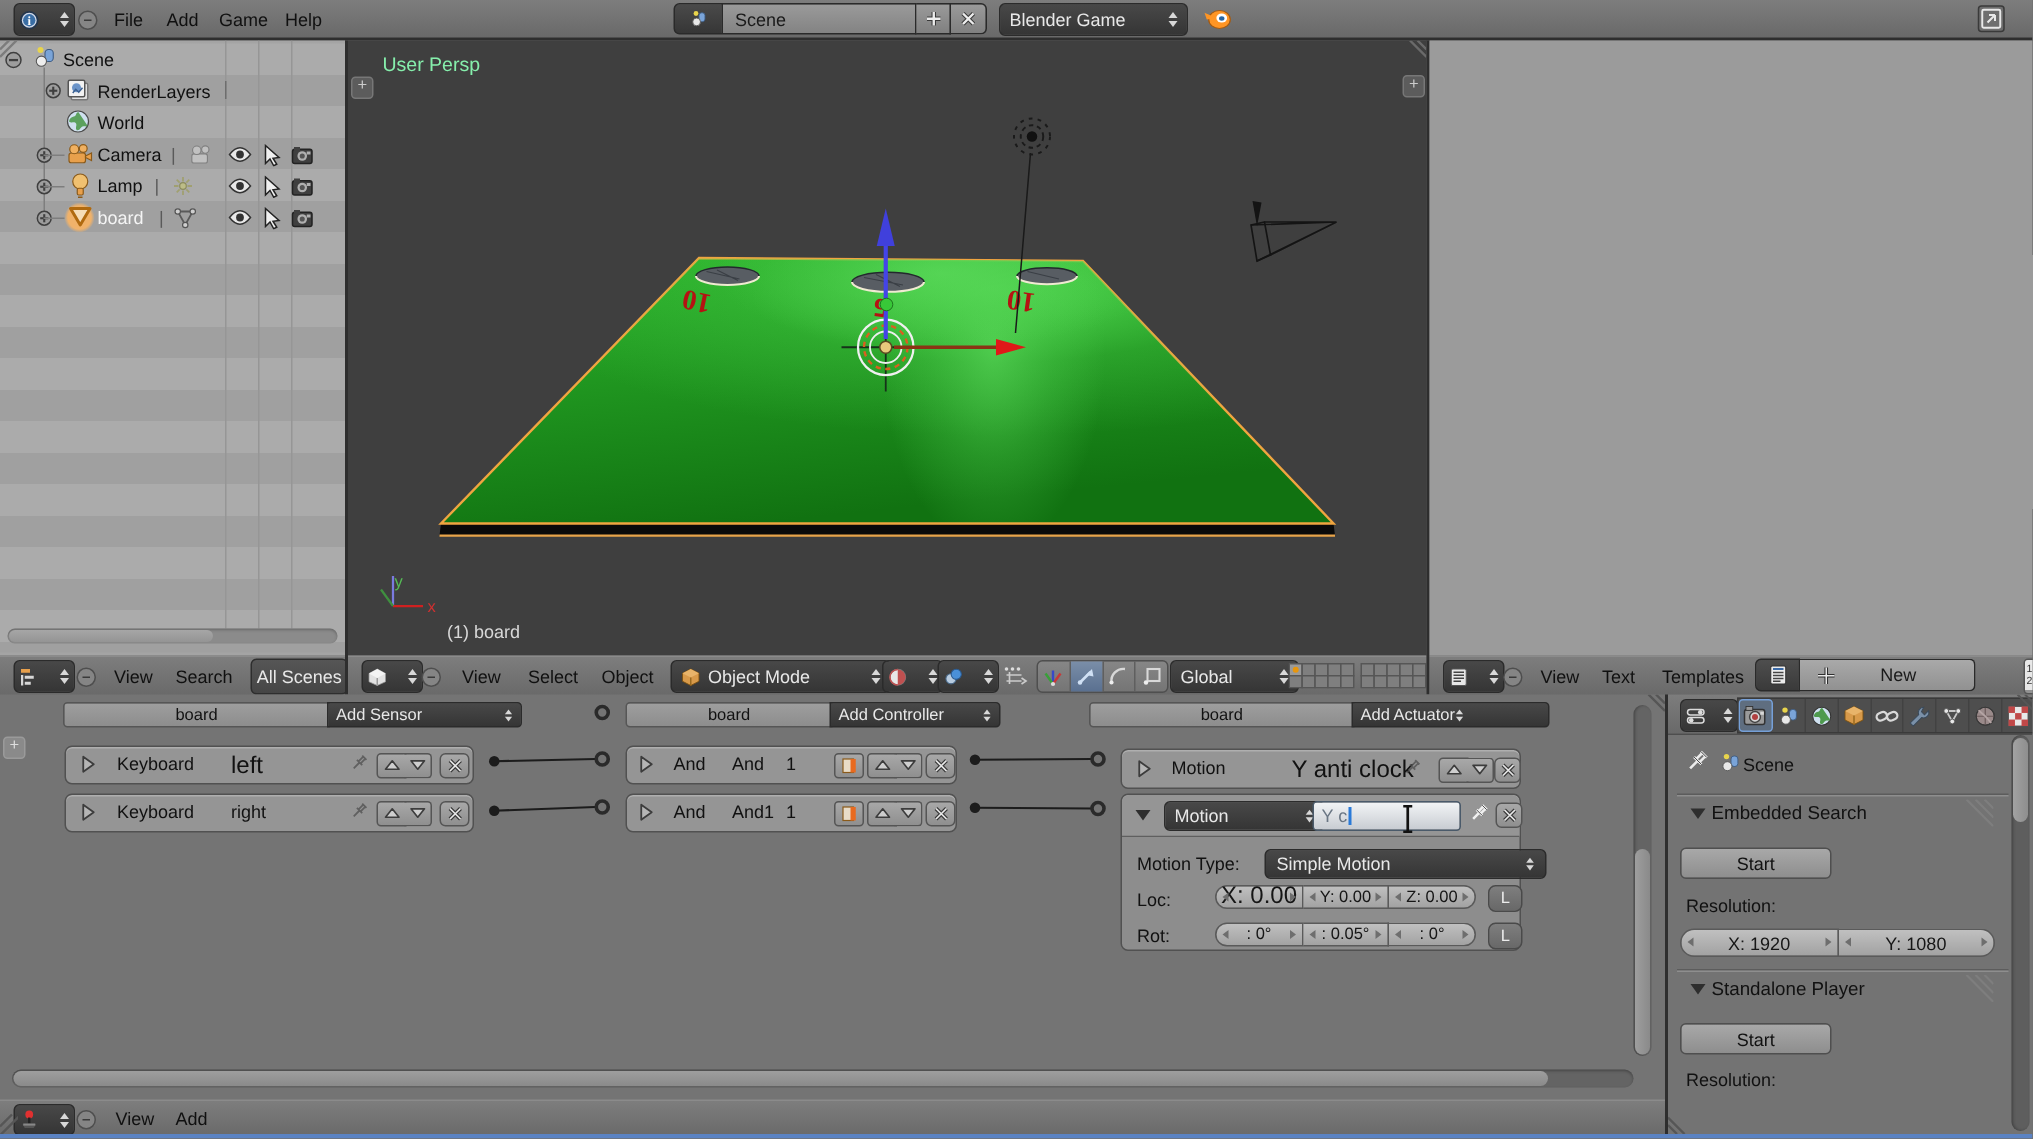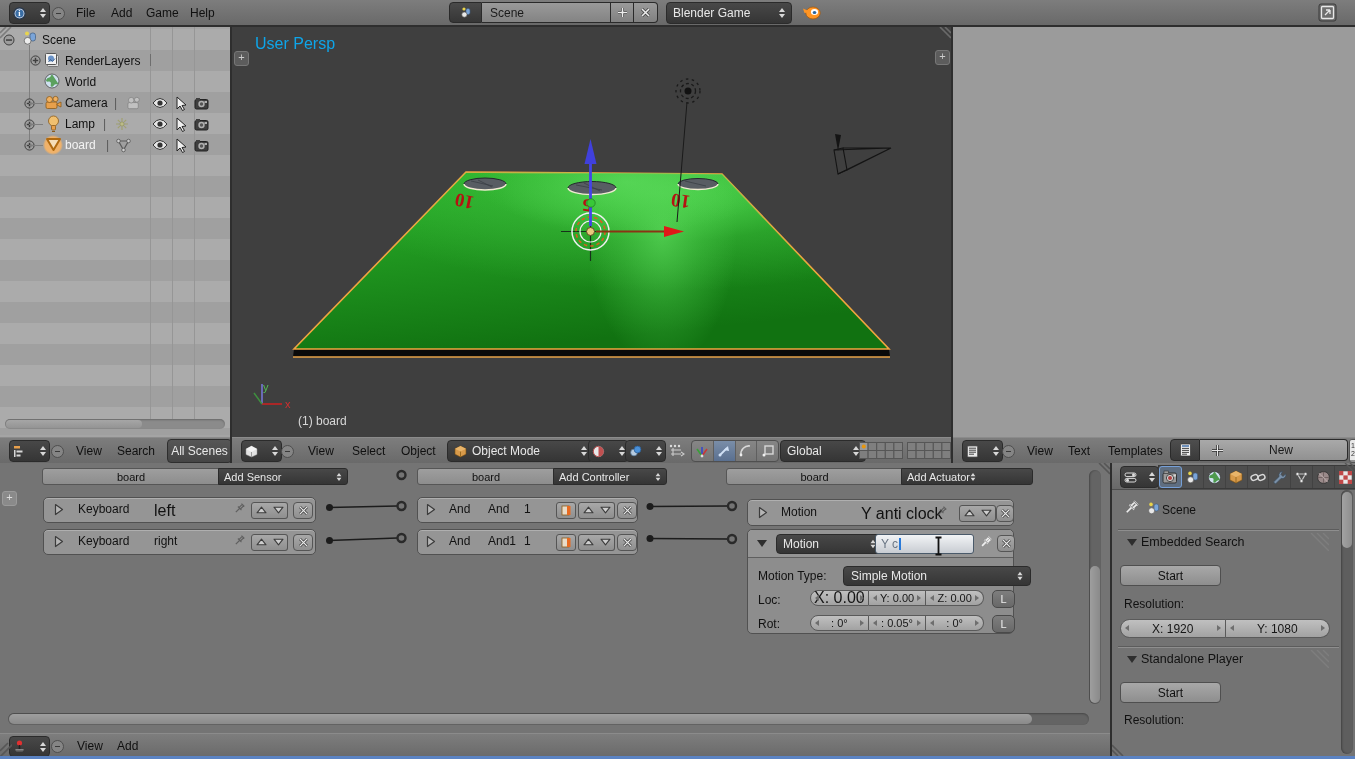--- a/index.html
+++ b/index.html
@@ -360,21 +360,21 @@
     <circle cx="359" cy="176" r="4.2" fill="#38c838" stroke="#1a6a1a" stroke-width=".6"></circle>
 
     <g font-family="Liberation Sans">
       <line x1="30" y1="377" x2="30" y2="357" stroke="#7a7ae0" stroke-width="1.5"></line>
       <line x1="30" y1="377" x2="50" y2="377" stroke="#d02020" stroke-width="1.5"></line>
       <line x1="30" y1="377" x2="22" y2="366" stroke="#3f8f3f" stroke-width="1.5"></line>
       <text x="31" y="364" font-size="11" fill="#55bb55">y</text>
       <text x="53" y="381" font-size="11" fill="#d03030">x</text>
     </g>
   </svg>
-  <span class="abs" style="left:23px;top:8px;color:#0ea5e9;font-size:16px">User Persp</span>
+  <span class="abs" style="left:23px;top:8px;color:#86efac;font-size:13px">User Persp</span>
   <span class="abs" style="left:66px;top:387px;color:#d8d8d8;font-size:12px">(1) board</span>
 
   <div class="abs" style="left:2px;top:24px;width:13px;height:13px;border-radius:3px;background:#5c5c5c;border:1px solid #777;color:#ccc;font-size:11px;line-height:11px;text-align:center">+</div>
   <div class="abs" style="left:703px;top:23px;width:13px;height:13px;border-radius:3px;background:#5c5c5c;border:1px solid #777;color:#ccc;font-size:11px;line-height:11px;text-align:center">+</div>
 
   <svg class="abs" style="left:705px;top:0" width="14" height="14">
       <path d="M8 0l6 6M3 0l11 11" stroke="#6a6a6a" stroke-width="1.6" fill="none"></path>
     </svg>
 </div>
 <div class="abs hdr" id="v3d-hdr" style="left:232px;top:437px;width:719px;height:26px;border-top:1px solid #8b8b8b;border-bottom:2px solid #2e2e2e">
@@ -522,21 +522,21 @@
         <i class="dn"></i>
       </span>
   </div>
   <span class="minus" style="position:absolute;left:49px;top:7px">
       <b></b>
     </span>
   <span class="abs menutxt" style="left:74px;top:6px">View</span>
   <span class="abs menutxt" style="left:115px;top:6px">Text</span>
   <span class="abs menutxt" style="left:155px;top:6px">Templates</span>
 
-  <div class="abs" style="left:217px;top:1px;width:178px;height:22px;display:flex">
+  <div class="abs" style="left:217px;top:1px;width:147px;height:22px;display:flex">
     <div style="width:28px;background:linear-gradient(#4e4e4e,#3a3a3a);border:1px solid #2a2a2a;border-radius:4px 0 0 4px;display:flex;align-items:center;justify-content:center">
       <svg width="13" height="14" viewBox="0 0 13 14">
           <rect x="1.5" y="1" width="10" height="12" rx="1" fill="#ececec" stroke="#333" stroke-width=".7"></rect>
           <path d="M3 3h7" stroke="#3a6aa8" stroke-width="1.4"></path>
           <path d="M3 5.4h7M3 7.4h7M3 9.4h7M3 11.2h5" stroke="#444" stroke-width="1"></path>
         </svg>
     </div>
     <div style="flex:1;background:linear-gradient(#a9a9a9,#919191);border:1px solid #2a2a2a;border-left:none;border-radius:0 4px 4px 0;display:flex;align-items:center;color:#1a1a1a">
       <svg style="margin-left:10px" width="15" height="15" viewBox="0 0 15 15">
           <path d="M7.5 2v11M2 7.5h11" stroke="#2e2e2e" stroke-width="2.4"></path>

